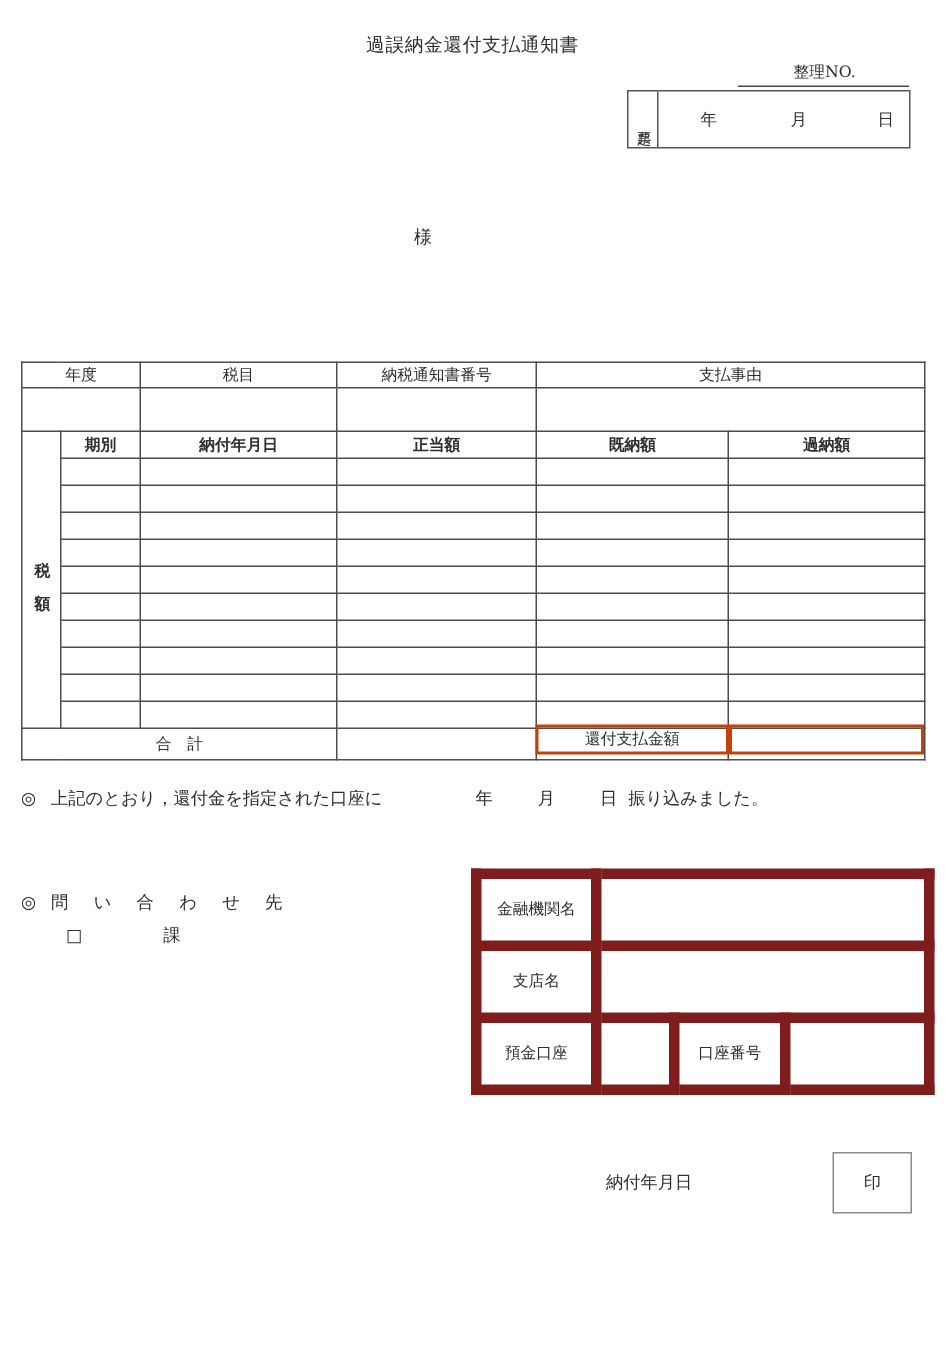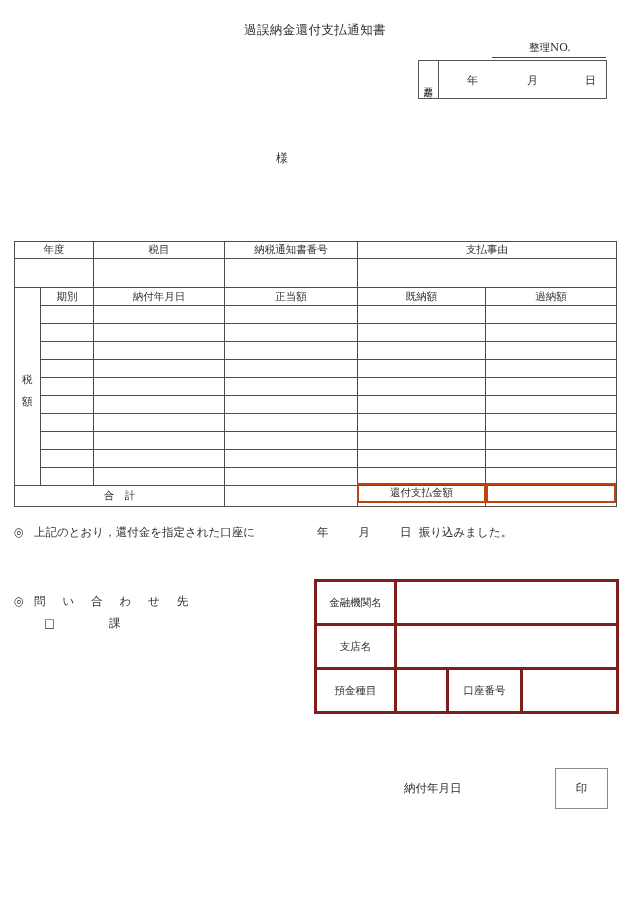--- a/index.html
+++ b/index.html
@@ -102,21 +102,21 @@
   #tax-table td {
     border: 1px solid #4d4d4d;
     font-size: 10.5px;
     text-align: center;
     vertical-align: middle;
     padding: 0;
     color: #2e2e2e;
   }
   .hdr-row td { height: 16px; }
   .blank-wide td { height: 28px; }
-  .sub-hdr td { height: 17px; }
+  .sub-hdr td { height: 17px; font-weight: bold; }
   .data-row td { height: 17px; }
   .total-row td { height: 20px; }
   .vlabel {
     writing-mode: vertical-rl;
     font-size: 10.5px;
     letter-spacing: 22px;
     text-orientation: upright;
     line-height: 1;
     padding-top: 2px;
     color: #2e2e2e;
@@ -171,21 +171,21 @@
   #bank-box {
     left: 314px; top: 579px;
     width: 302px;
   }
   #bank-box table {
     border-collapse: collapse;
     width: 302px;
     table-layout: fixed;
   }
   #bank-box td {
-    border: 3px solid #7f1d1d;
+    border: 7px solid #7f1d1d;
     font-size: 10.5px;
     text-align: center;
     vertical-align: middle;
     color: #2e2e2e;
     height: 41px;
     padding: 0;
     line-height: 1.35;
   }
 
   
@@ -365,21 +365,21 @@
       <tbody>
         <tr>
           <td>金融機関名</td>
           <td colspan="3"></td>
         </tr>
         <tr>
           <td>支店名</td>
           <td colspan="3"></td>
         </tr>
         <tr>
-          <td>預金種目</td>
+          <td>預金口座</td>
           <td></td>
           <td>口座番号</td>
           <td></td>
         </tr>
       </tbody>
     </table>
   </div>
 
   <div class="abs" id="mayor-name">納付年月日</div>
   <div class="abs" id="seal-box">

